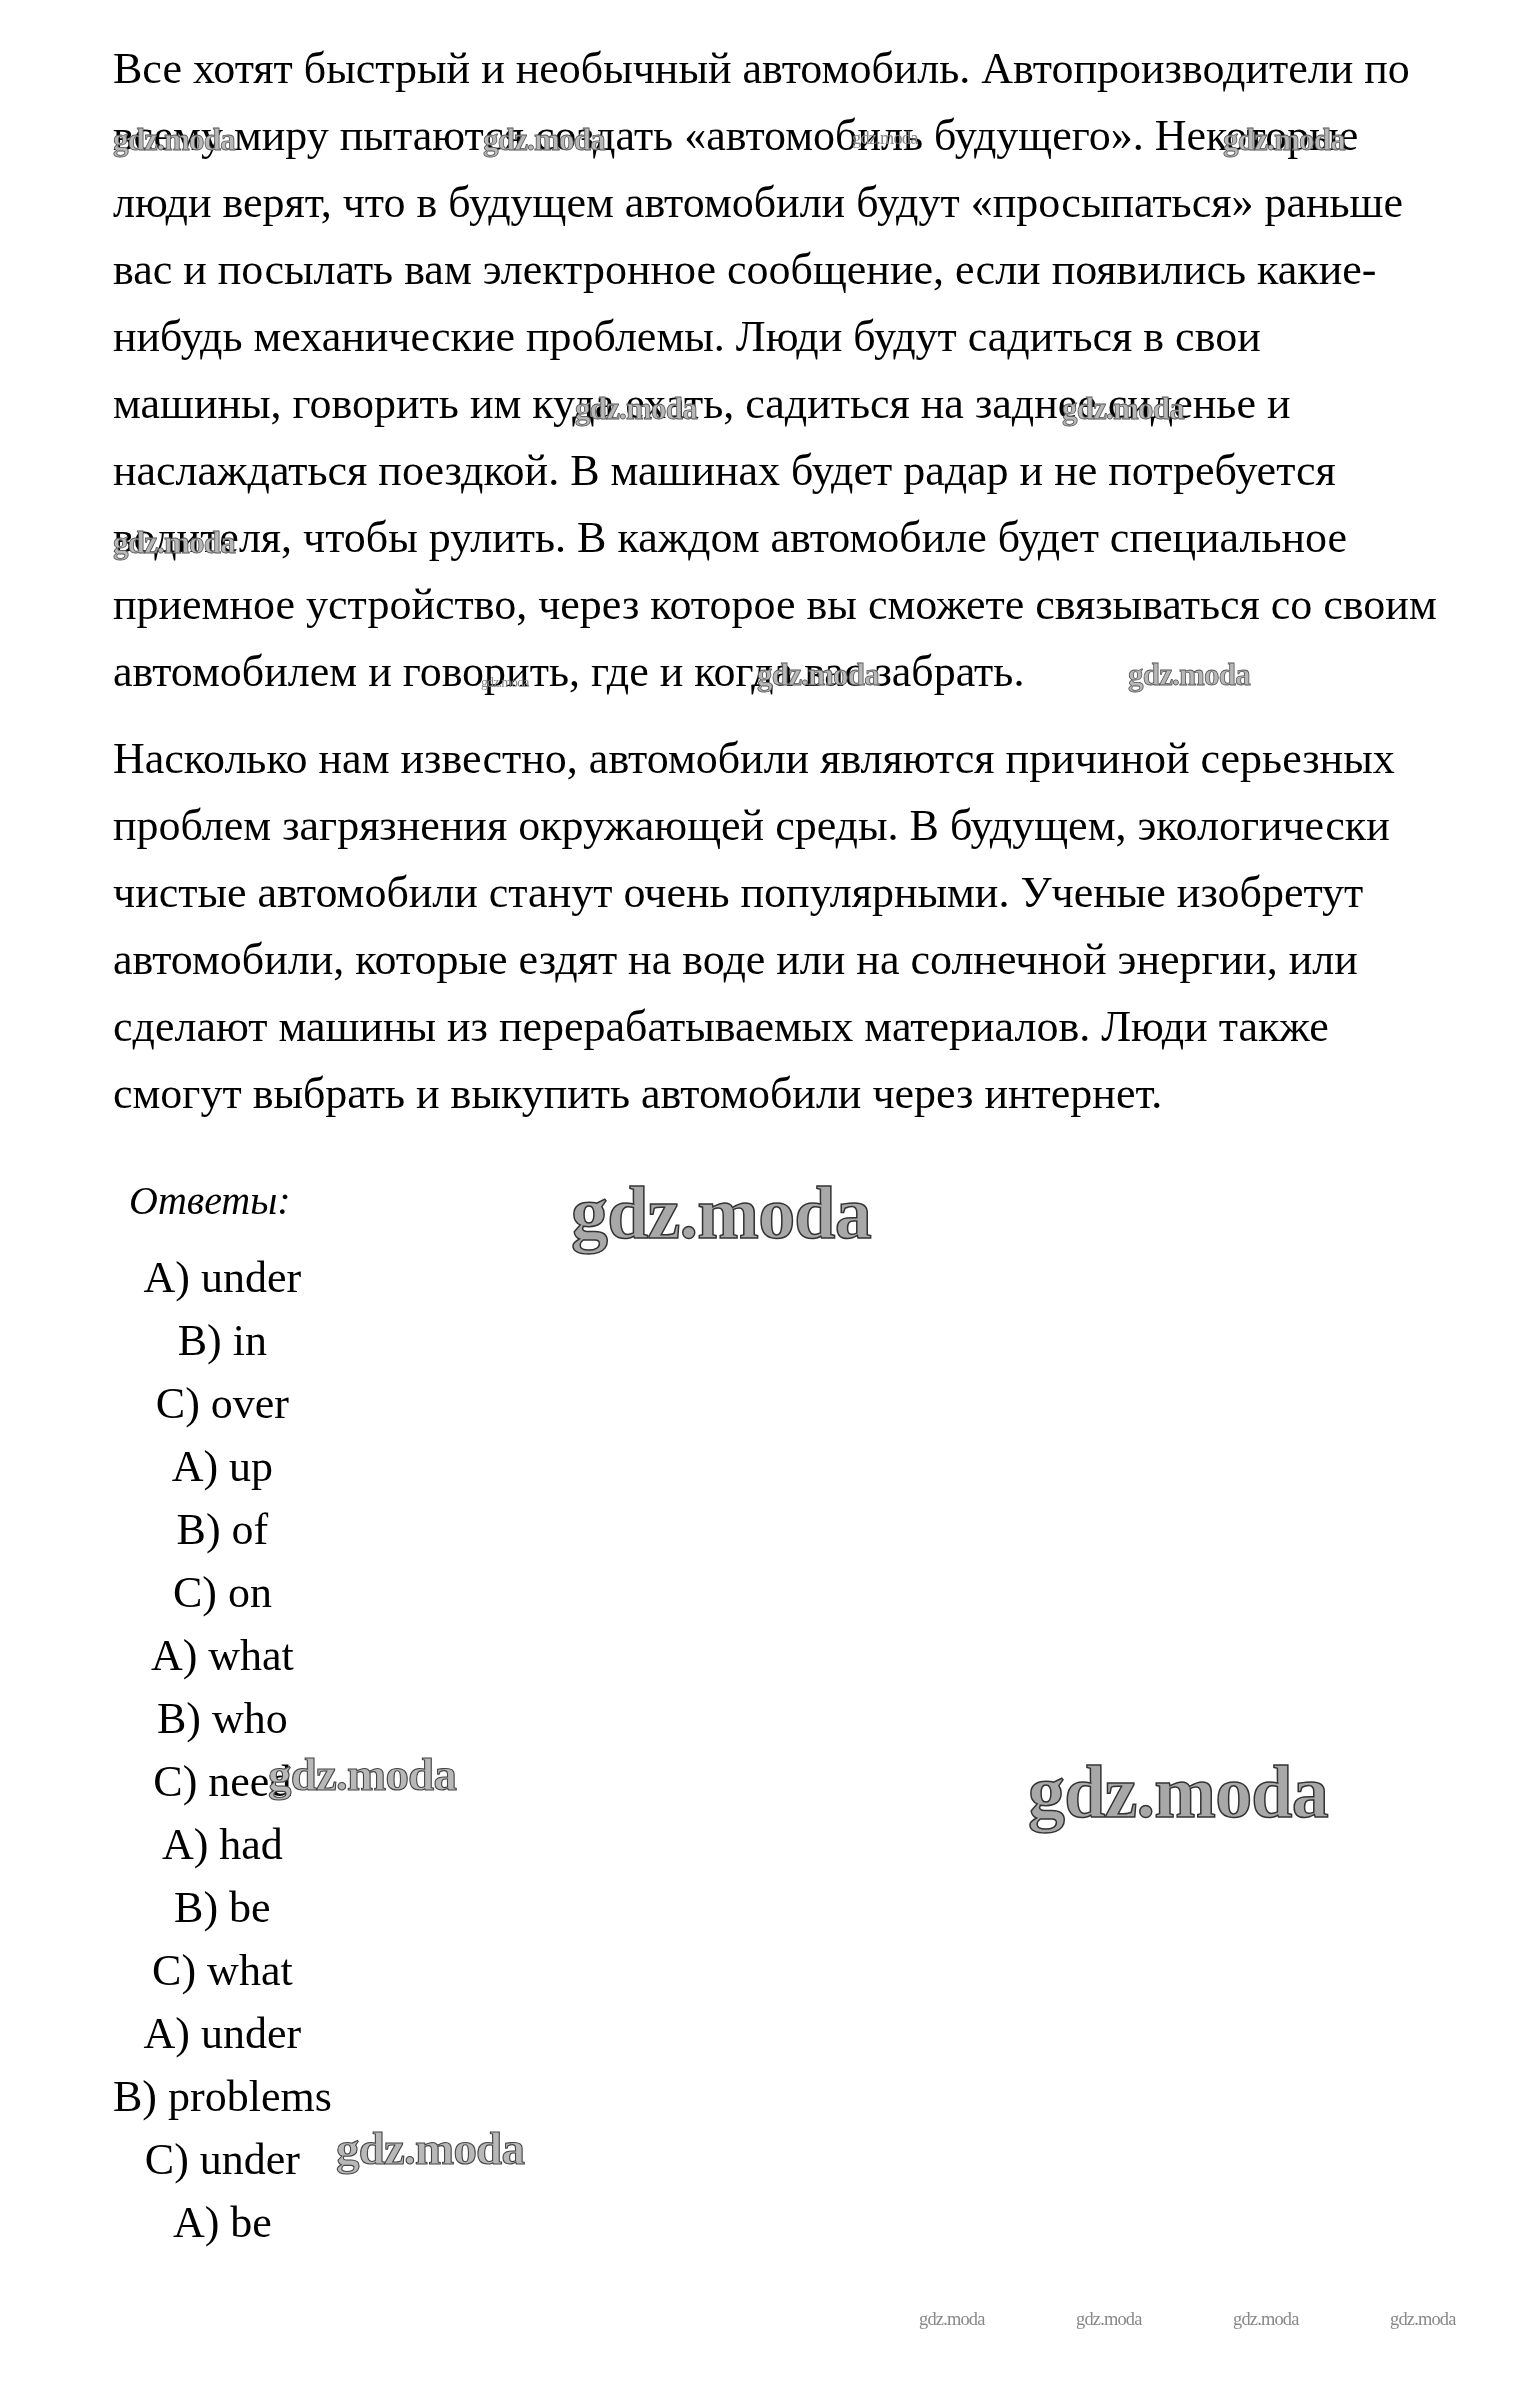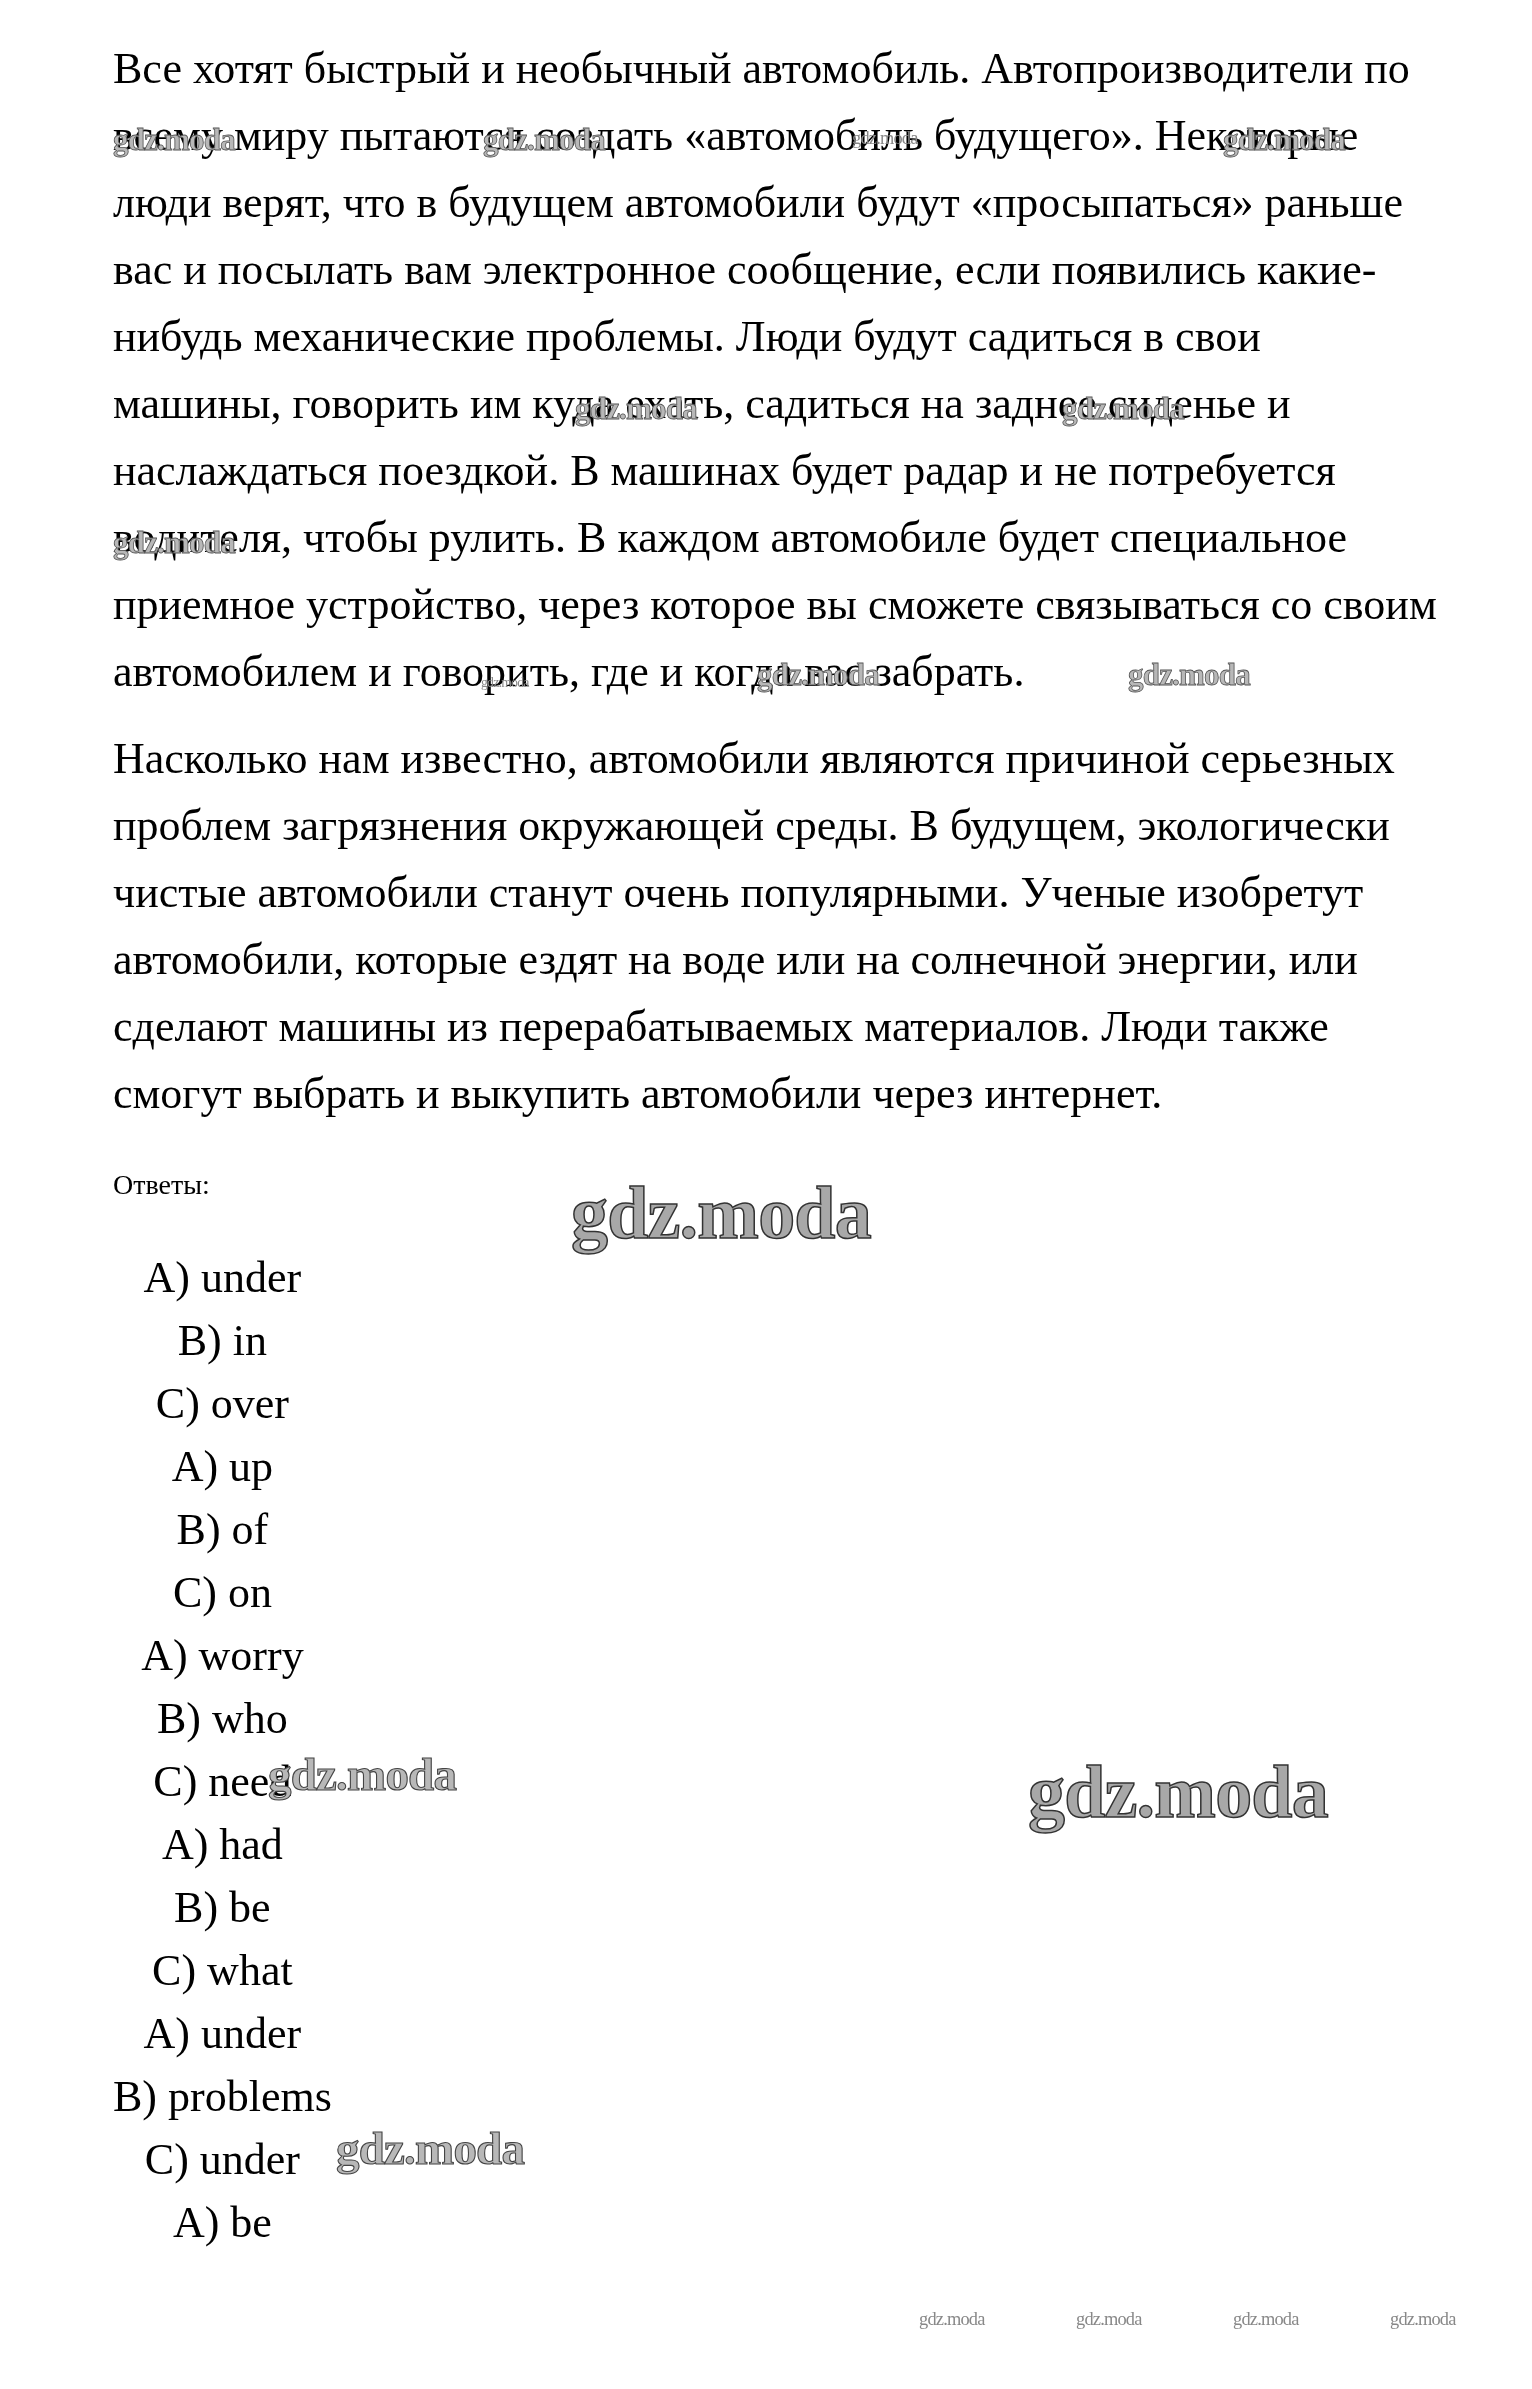--- a/index.html
+++ b/index.html
@@ -4,22 +4,22 @@
 <style>
   html, body { margin: 0; padding: 0; background: #ffffff; }
   body { width: 1533px; height: 2389px; position: relative; overflow: hidden;
          font-family: "Liberation Serif", "DejaVu Serif", serif; color: #000; }
   .page { position: absolute; left: 0; top: 0; width: 1533px; height: 2389px; }
   .para { position: absolute; left: 113px; width: 1410px; margin: 0;
           font-size: 44px; line-height: 67px; white-space: nowrap; }
   .para .line { display: block; height: 67px; }
   #para1 { top: 35px; }
   #para2 { top: 725px; }
-  .answers-label { position: absolute; left: 113px; top: 1151px; font-size: 28px;
-                   line-height: 67px; margin: 0; }
+  .answers-label { position: absolute; left: 113px; top: 1151px; font-size: 40px;
+                   line-height: 67px; font-style: italic; margin: 16px; }
   .answers { position: absolute; left: 113px; top: 1244px; list-style: none;
              margin: 0; padding: 0; font-size: 44px; }
   .answers li { height: 63px; line-height: 67px; white-space: nowrap; text-align: center; }
   .wm { position: absolute; font-family: "Liberation Serif", "DejaVu Serif", serif;
         font-weight: bold; color: #b8b8b8; -webkit-text-stroke: 1.1px #555;
         letter-spacing: -0.8px; white-space: nowrap; line-height: 1; margin-top: 31px; }
   .wm.s { font-size: 31px; -webkit-text-stroke: 0.8px #555; }
   .wm.xs { font-size: 18.4px; color: #888; -webkit-text-stroke: 0; font-weight: normal; }
   .wm.l { font-size: 74px; -webkit-text-stroke: 1.5px #333; color: #a8a8a8; }
   .wm.m { font-size: 47px; -webkit-text-stroke: 1.1px #444; }
@@ -53,21 +53,21 @@
 
   <p class="answers-label">Ответы:</p>
 
   <ul class="answers">
     <li>A) under</li>
     <li>B) in</li>
     <li>C) over</li>
     <li>A) up</li>
     <li>B) of</li>
     <li>C) on</li>
-    <li>A) worry</li>
+    <li>A) what</li>
     <li>B) who</li>
     <li>C) need</li>
     <li>A) had</li>
     <li>B) be</li>
     <li>C) what</li>
     <li>A) under</li>
     <li>B) problems</li>
     <li>C) under</li>
     <li>A) be</li>
   </ul>

